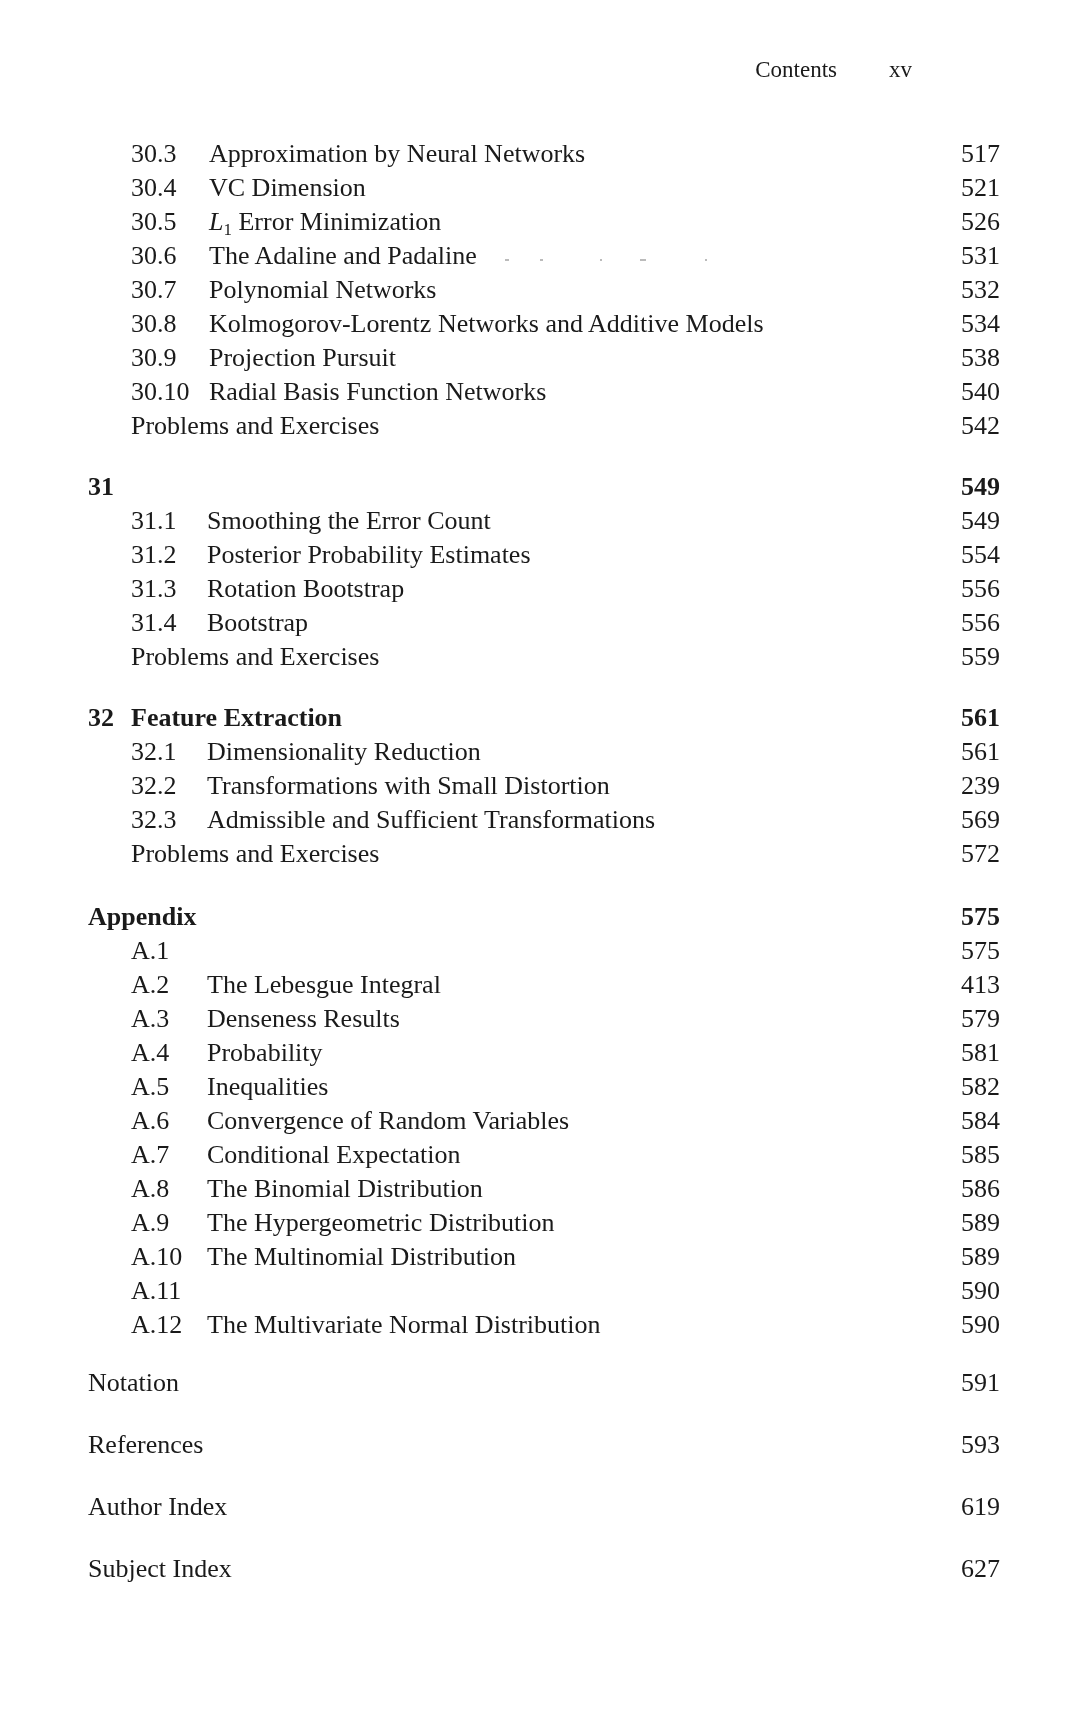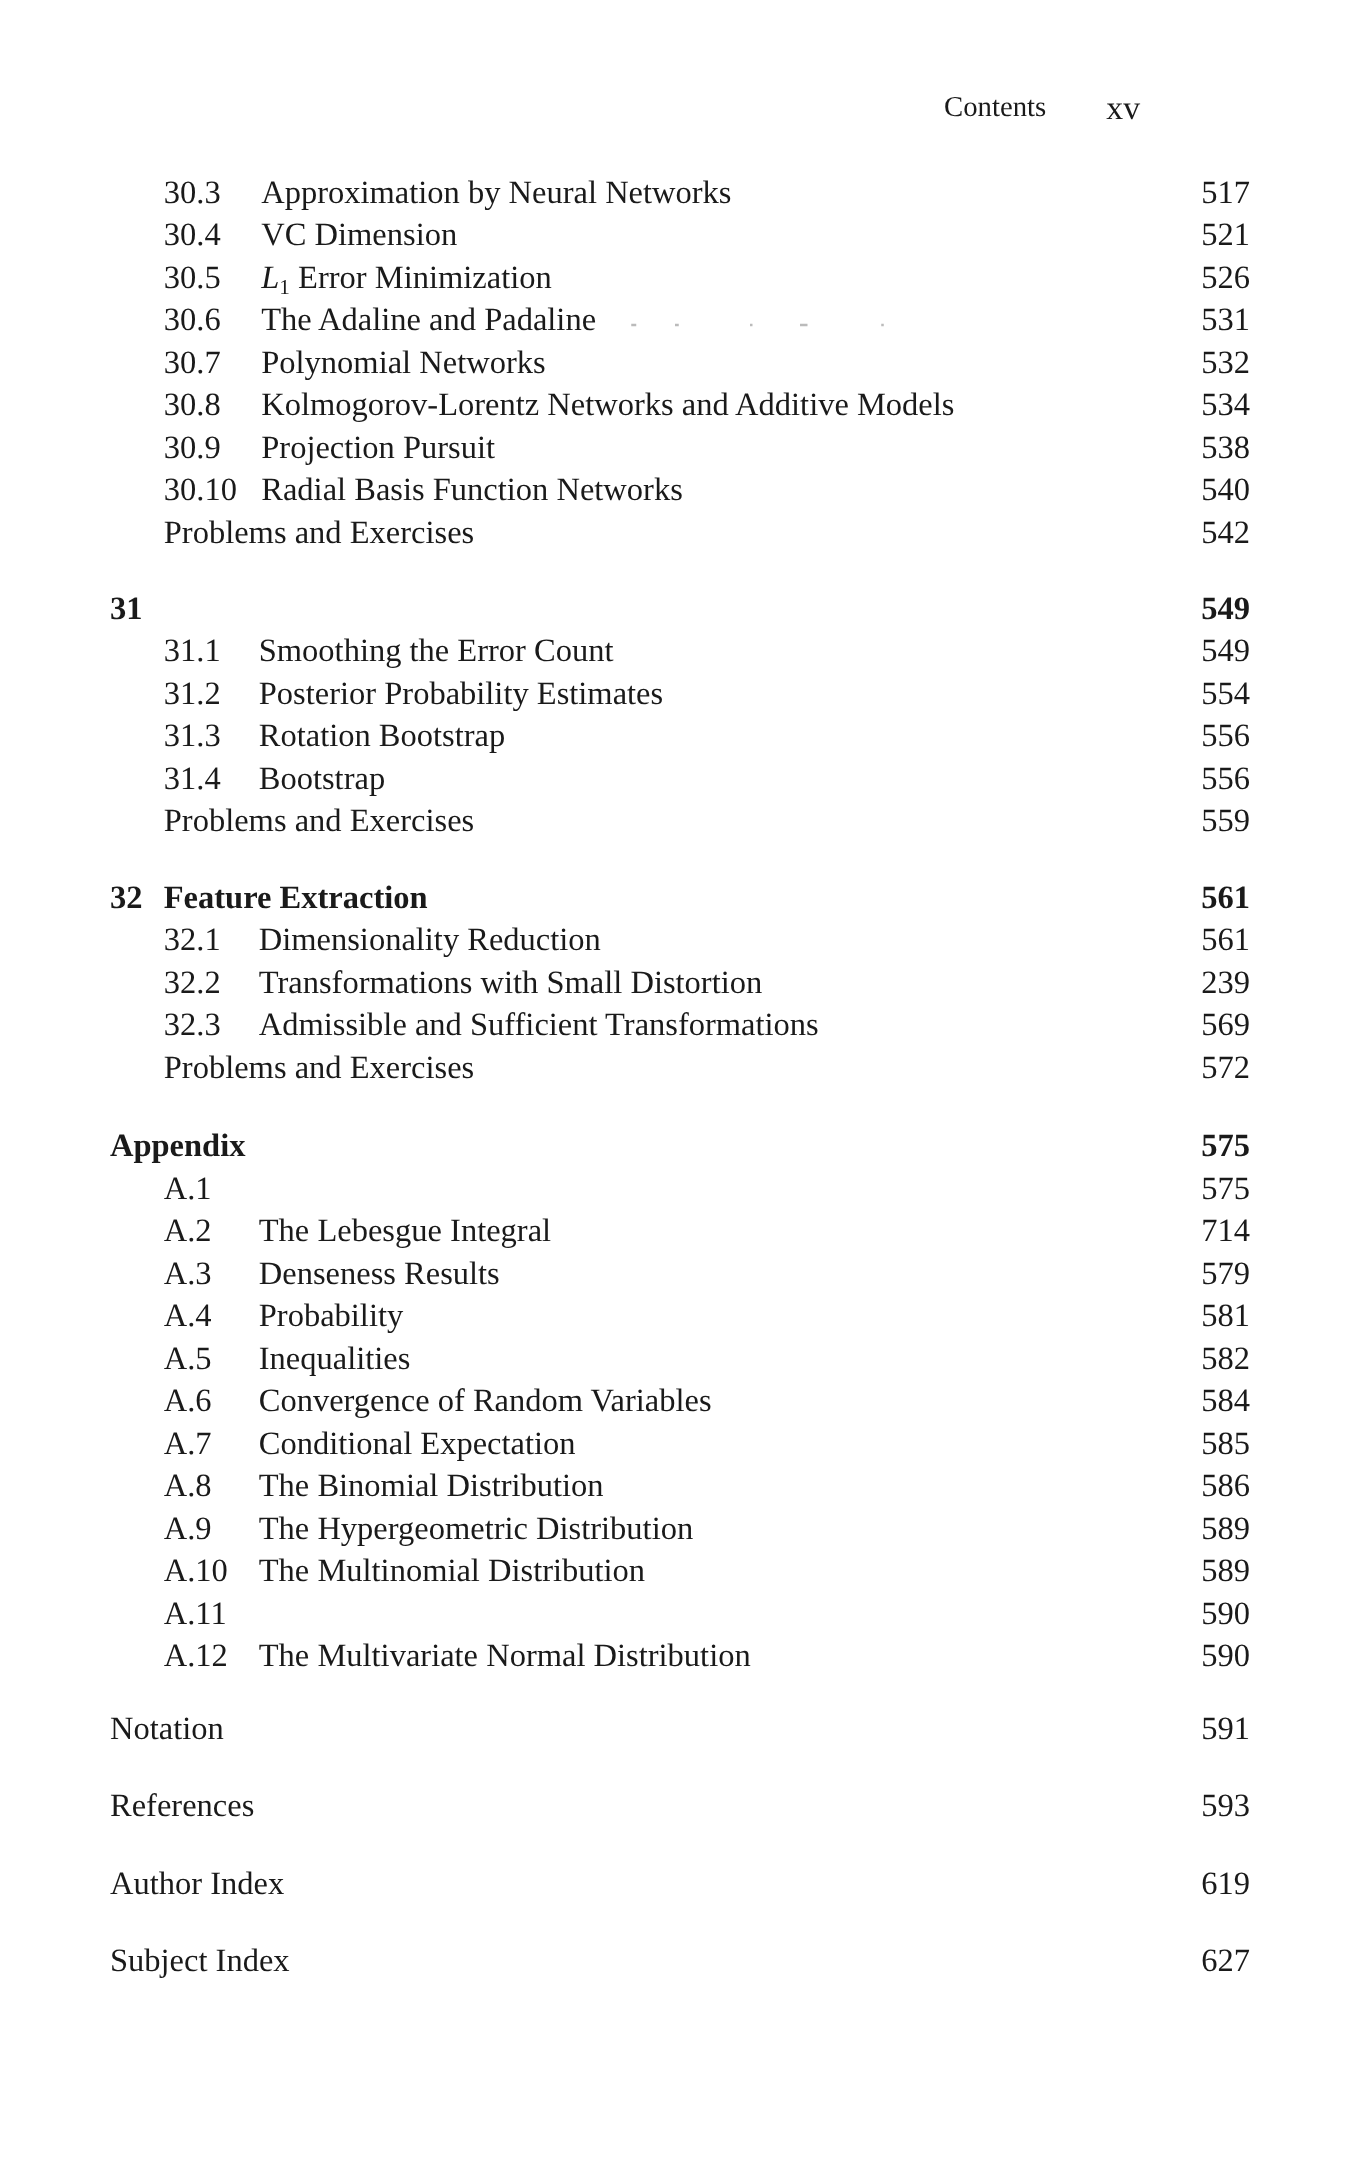--- a/index.html
+++ b/index.html
@@ -2,27 +2,27 @@
 <html><head>
 <meta charset="utf-8">
 <style>
   html, body { margin: 0; padding: 0; background: #ffffff; }
   body {
     width: 1080px; height: 1736px; position: relative; overflow: hidden;
     font-family: "Liberation Serif", "DejaVu Serif", serif;
     color: #1a1a1a;
   }
   .header {
-    position: absolute; top: 70px; left: 0; width: 992px; height: 32px;
+    position: absolute; top: 54px; left: 0; width: 992px; height: 32px;
   }
   .header .running-title {
     position: absolute; right: 155px; top: 0; font-size: 23px; line-height: 32px;
   }
   .header .page-num {
-    position: absolute; right: 80px; top: 0; font-size: 27px; line-height: 32px;
+    position: absolute; right: 80px; top: 0; font-size: 23px; line-height: 32px;
   }
   .toc { position: absolute; left: 0; top: 0; width: 1080px; }
   .row {
     position: absolute; left: 0; width: 1080px; height: 34px;
     font-size: 26px; line-height: 34px; white-space: nowrap;
   }
   .row .num { position: absolute; left: 131px; }
   .row .title { position: absolute; left: 209px; }
   .row .title.ap { left: 207px; }
   .row .pg { position: absolute; right: 80px; text-align: right; }
@@ -156,21 +156,21 @@
     <span class="title">Appendix</span>
     <span class="pg">575</span>
   </div>
   <div class="row" style="top:934px">
     <span class="num">A.1</span>
     <span class="pg">575</span>
   </div>
   <div class="row" style="top:968px">
     <span class="num">A.2</span>
     <span class="title ap">The Lebesgue Integral</span>
-    <span class="pg">714</span>
+    <span class="pg">413</span>
   </div>
   <div class="row" style="top:1002px">
     <span class="num">A.3</span>
     <span class="title ap">Denseness Results</span>
     <span class="pg">579</span>
   </div>
   <div class="row" style="top:1036px">
     <span class="num">A.4</span>
     <span class="title ap">Probability</span>
     <span class="pg">581</span>

